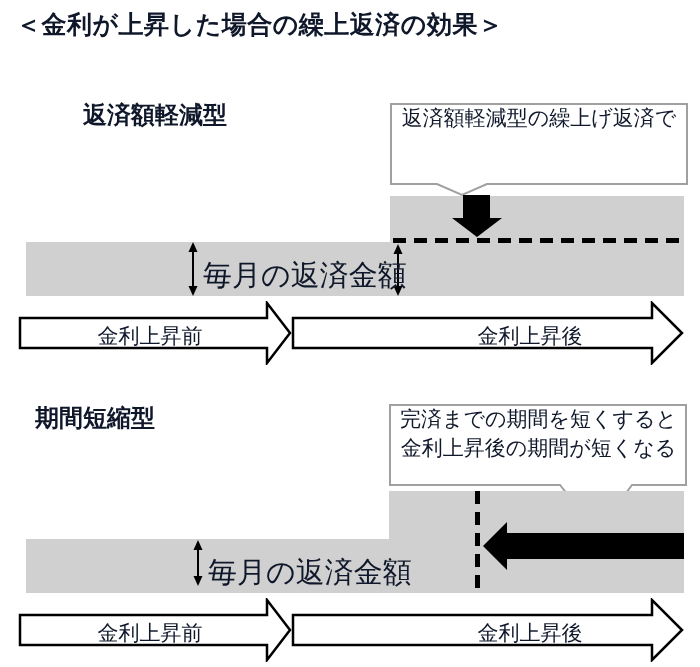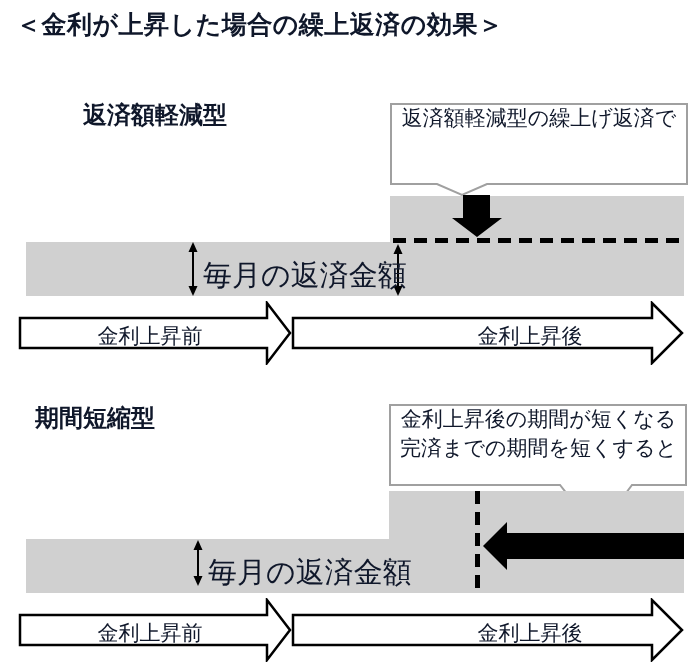--- a/index.html
+++ b/index.html
@@ -65,22 +65,22 @@
     <div class="abs tl-label" style="left:440px;top:322px;">金利上昇後</div>
   </div>
 
   <div>
     <div class="abs section-label" style="top:402px;">期間短縮型</div>
 
     <svg class="abs" style="left:389px;top:404px;" width="299" height="132">
       <path d="M1,1 H297 V81 H243 L208,128 L171,81 H1 Z" fill="#ffffff" stroke="#a0a0a0" stroke-width="2"></path>
     </svg>
     <div class="abs bubble-text" style="left:389px;top:404px;width:299px;">
+      <div>完済までの期間を短くすると</div>
       <div>金利上昇後の期間が短くなる</div>
-      <div>完済までの期間を短くすると</div>
     </div>
 
     <div class="abs bar" style="left:389px;top:491px;width:295px;height:102px;"></div>
     <div class="abs bar" style="left:26px;top:539px;width:363px;height:54px;"></div>
 
     <div class="abs dash-v" style="left:475px;top:491px;height:102px;"></div>
 
     <svg class="abs" style="left:481px;top:520px;" width="205" height="52">
       <polygon points="2,26 26,2 26,13 203,13 203,39 26,39 26,50" fill="#000"></polygon>
     </svg>

